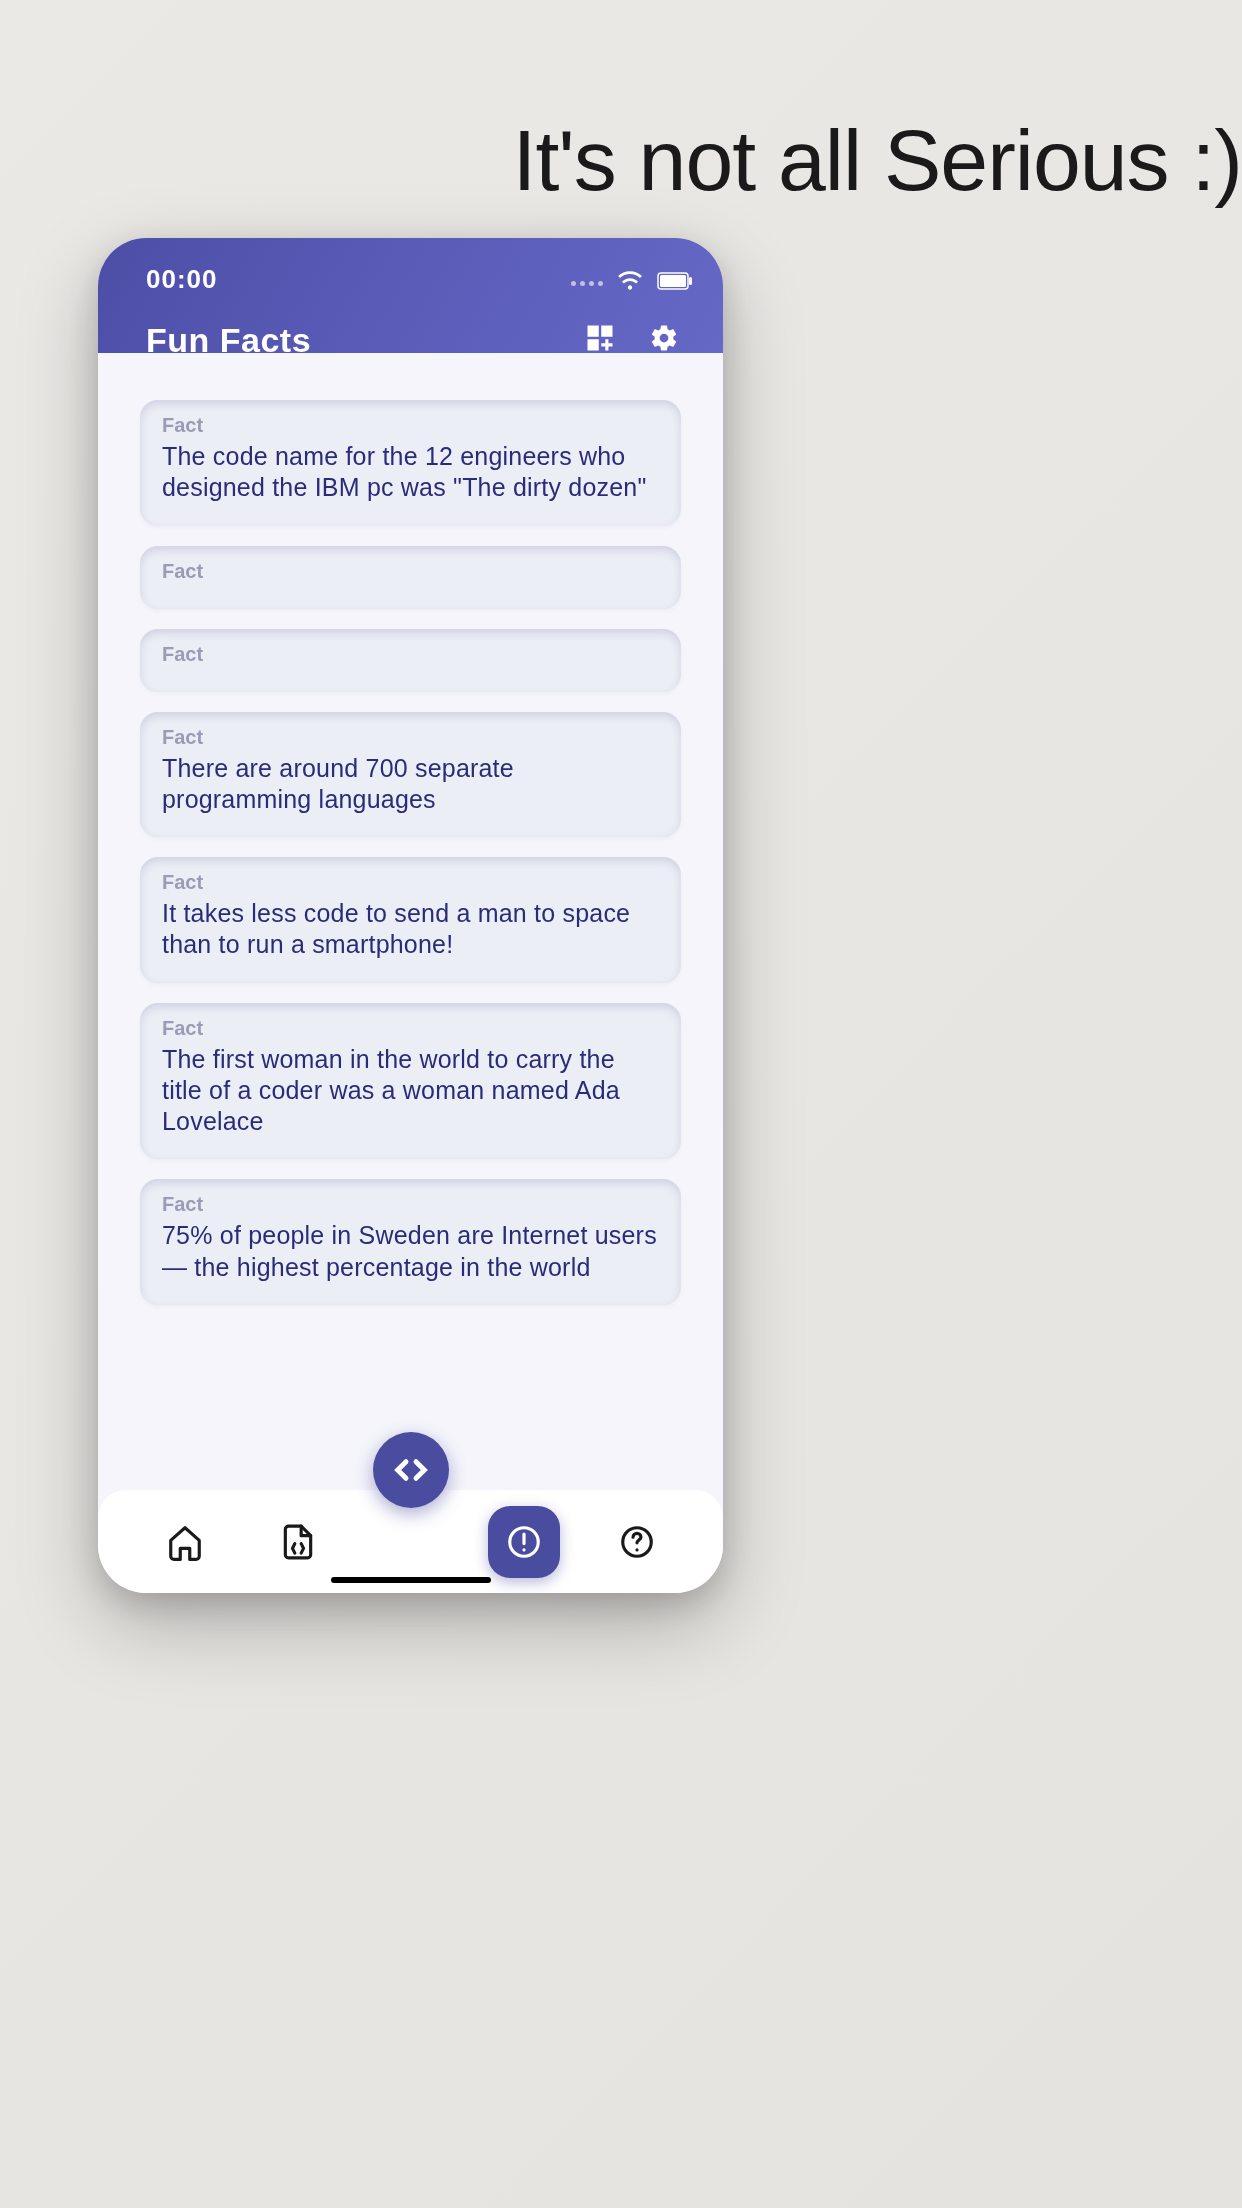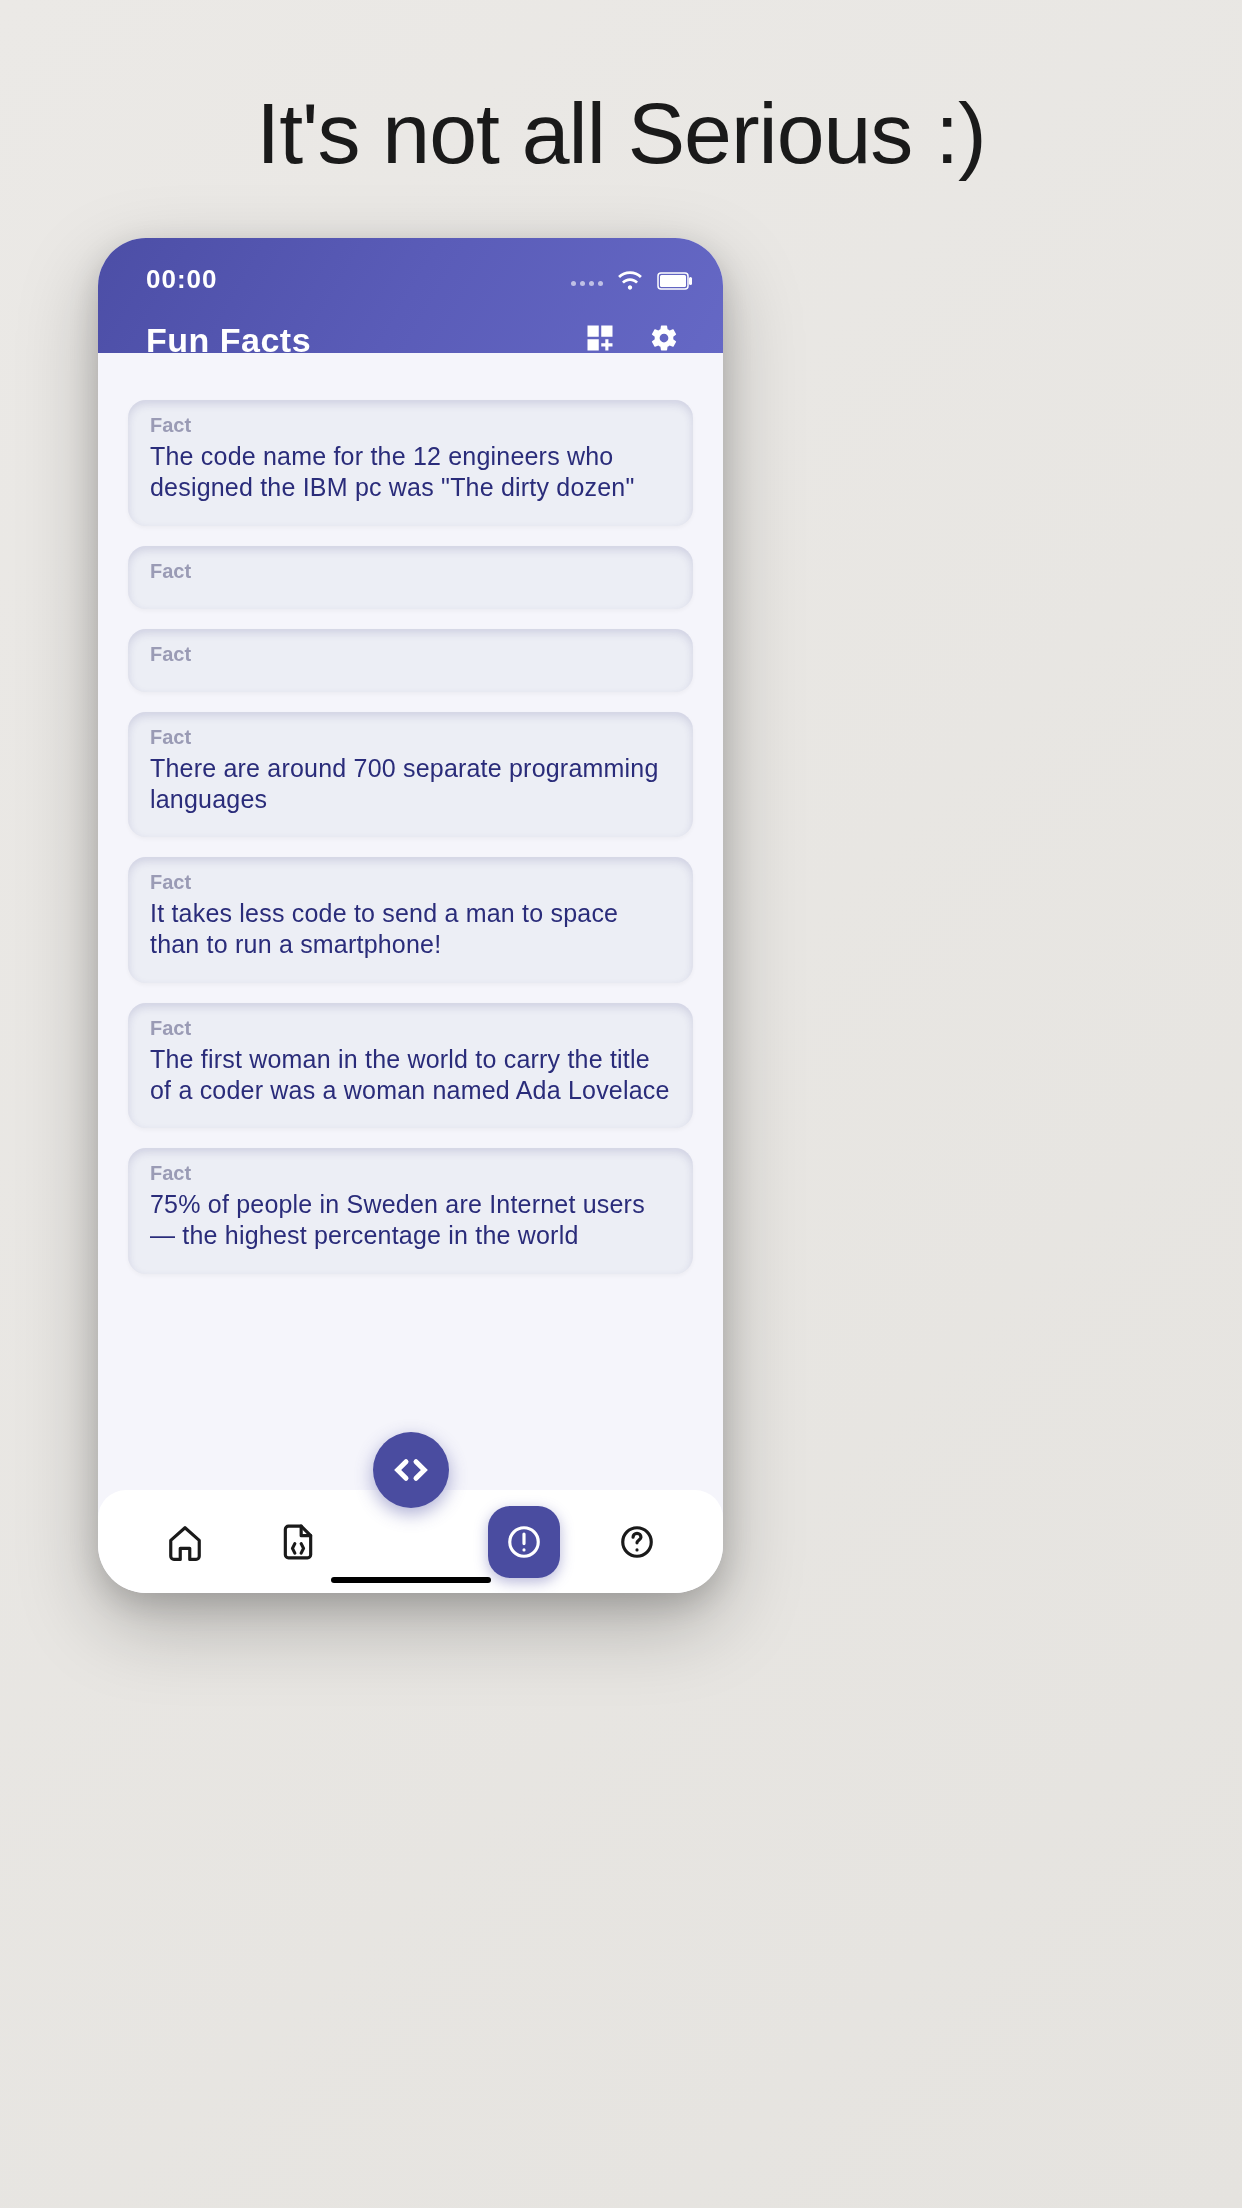--- a/index.html
+++ b/index.html
@@ -6,24 +6,24 @@
 body {
   width: 1242px;
   height: 2208px;
   background: linear-gradient(135deg, #ebe9e6 0%, #e5e3df 100%);
   font-family: -apple-system, BlinkMacSystemFont, 'Segoe UI', sans-serif;
   position: relative;
   overflow: hidden;
 }
 .marketing-title {
   position: absolute;
-  top: 84px;
-  left: 0;
-  right: 0;
-  text-align: center;
+  top: 111px;
+  left: 0;
+  right: 0;
+  text-align: right;
   font-size: 86px;
   font-weight: 500;
   color: #1a1a1a;
   letter-spacing: -1px;
 }
 .phone {
   position: absolute;
   top: 238px;
   left: 98px;
   width: 625px;
@@ -88,21 +88,21 @@
   align-items: center;
 }
 .header-icon svg { width: 30px; height: 30px; fill: #fff; }
 .content {
   position: absolute;
   top: 130px;
   left: 0;
   right: 0;
   bottom: 103px;
   overflow: hidden;
-  padding: 32px 30px 0;
+  padding: 32px 42px 0;
 }
 .fact-card {
   background: #eceef5;
   border-radius: 18px;
   padding: 14px 22px 22px;
   margin-bottom: 20px;
   box-shadow: inset 0 4px 8px rgba(50,50,120,0.15), 0 2px 4px rgba(0,0,0,0.04);
 }
 .fact-label {
   font-size: 20px;

